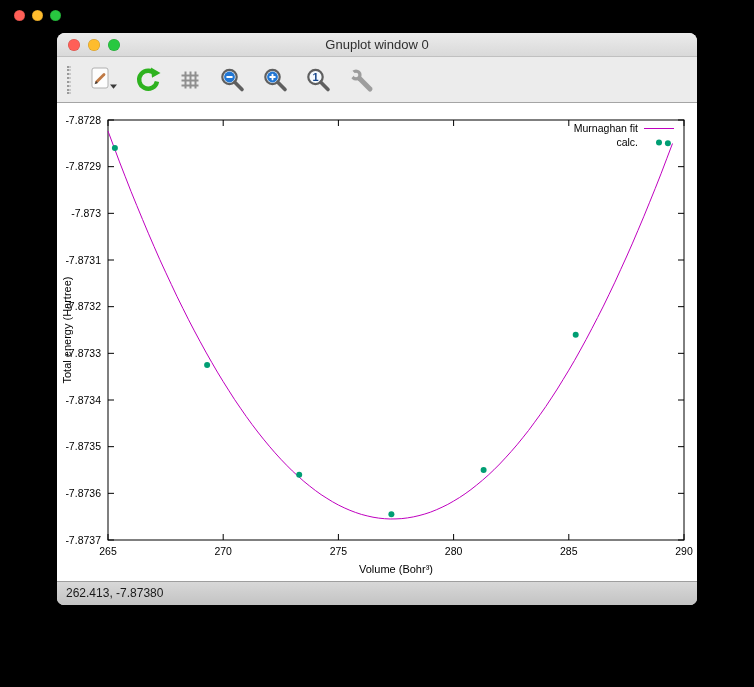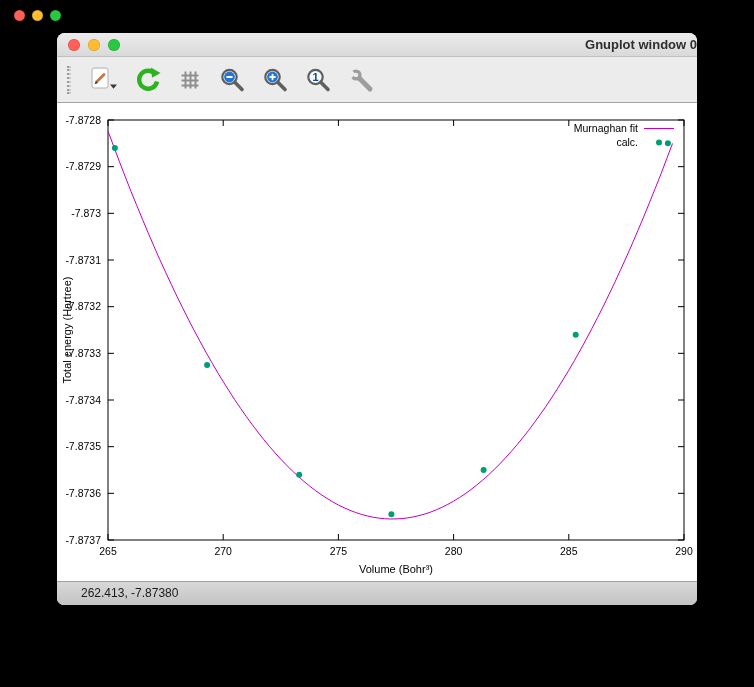--- a/index.html
+++ b/index.html
@@ -30,25 +30,24 @@
     border-radius: 8px 8px 7px 7px;
     overflow: hidden;
     display: flex; flex-direction: column;
     background: #fff;
   }
   .titlebar {
     position: relative;
     height: 24px; flex: 0 0 24px;
     background: linear-gradient(#ececec, #d9d9d9);
     border-bottom: 1px solid #c0c0c0;
-    text-align: right;
+    text-align: center;
     line-height: 23px;
     font-size: 13px;
     color: #2e2e2e;
-    font-weight: bold;
   }
   .window-lights {
     position: absolute; left: 11px; top: 6px;
     display: flex; gap: 8px;
   }
   .toolbar {
     height: 46px; flex: 0 0 46px;
     background: #ececec;
     border-bottom: 1px solid #a5a5a5;
     display: flex; align-items: center;
@@ -73,21 +72,21 @@
   #plot-svg text {
     font-family: "Liberation Sans", sans-serif;
     fill: #000;
   }
   .statusbar {
     height: 24px; flex: 0 0 24px;
     background: linear-gradient(#d8d8d8, #c3c3c3);
     border-top: 1px solid #9e9e9e;
     font-size: 12px; color: #1a1a1a;
     line-height: 23px;
-    padding-left: 24px;
+    padding-left: 9px;
   }
 </style>
 </head>
 <body>
 
 <div>
 
   <div class="bg-lights">
     <span class="light red"></span>
     <span class="light yellow"></span>

